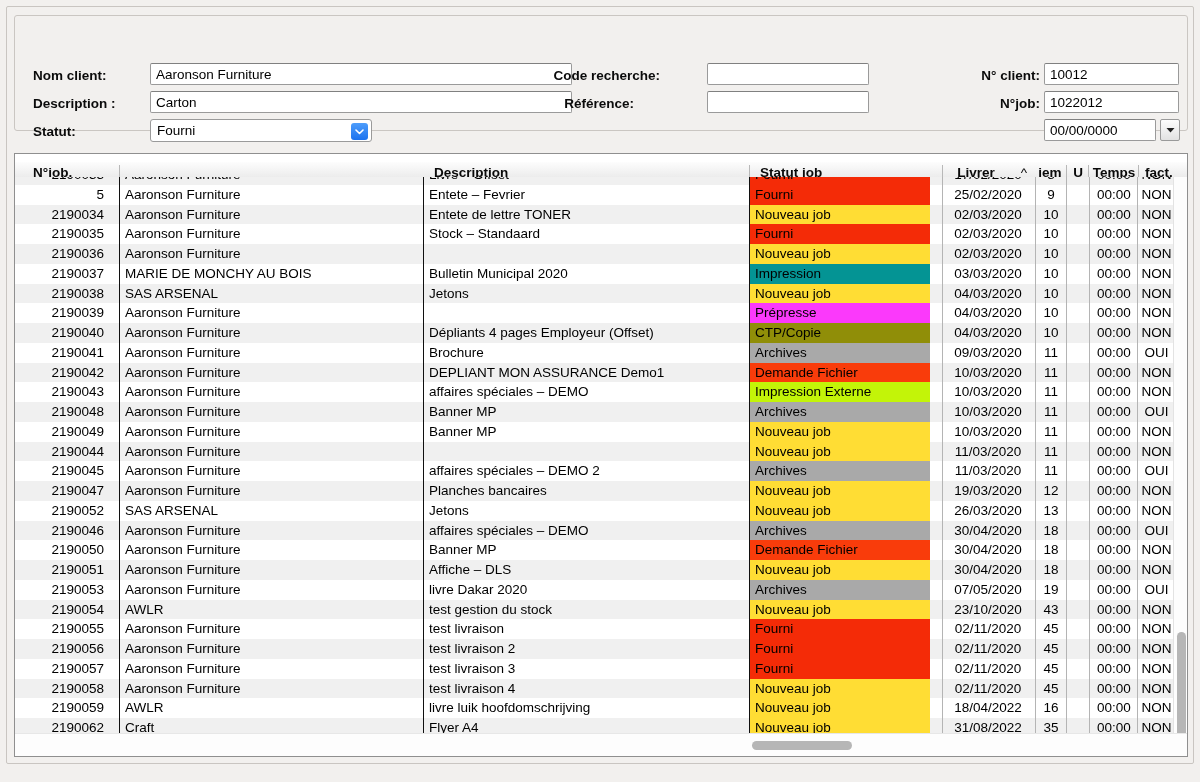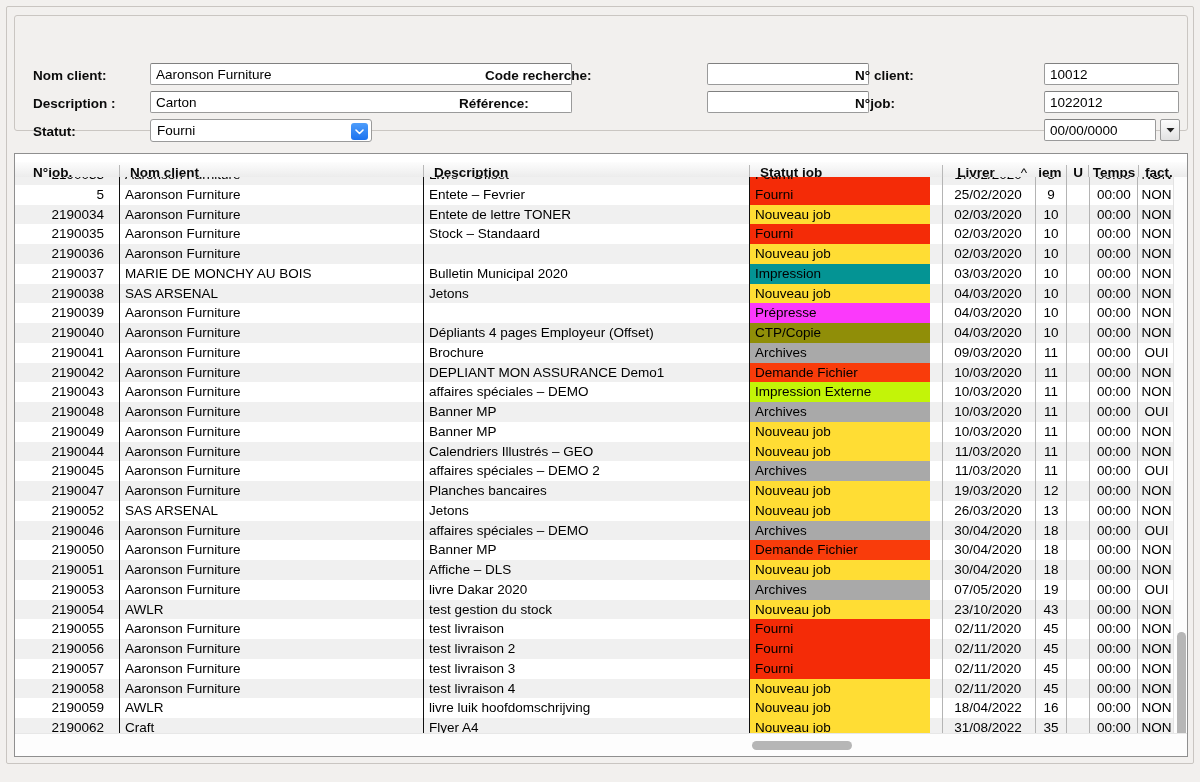--- a/index.html
+++ b/index.html
@@ -38,21 +38,21 @@
   }
 
   .f-label {
     position: absolute;
     font-size: 13.5px;
     font-weight: bold;
     color: #0b0b0b;
     white-space: nowrap;
     line-height: 20px;
   }
-  .f-label.right { }
+  .f-label.right { text-align: right; }
 
   .f-input {
     position: absolute;
     background: #ffffff;
     border: 1px solid #9a9a9a;
     border-top-color: #808080;
     border-radius: 2px;
     font-family: "Liberation Sans", sans-serif;
     font-size: 13.5px;
     color: #000;
@@ -245,21 +245,20 @@
         <svg width="9" height="6" viewBox="0 0 9 6">
             <path d="M0.5 1 L8.5 1 L4.5 5.5 Z" fill="#222"></path>
           </svg>
       </div>
     </div>
 
     <div class="list-wrap">
 
       <div class="col-head">
         <div class="ch" style="left:0;    width:105px; text-align:left; padding-left:18px;">N°job.<span class="sep"></span></div>
-        <div class="ch" style="left:105px; width:304px; padding-left:10px;">Nom client<span class="sep"></span></div>
         <div class="ch" style="left:735px; width:193px; padding-left:10px;">Statut job<span class="sep"></span></div>
         <div class="ch" style="left:409px; width:326px; padding-left:10px;">Description<span class="sep"></span></div>
         <div class="ch" style="left:928px; width:66px; text-align:center;">Livrer</div>
         <div class="ch" style="left:1000px; width:18px; text-align:center; font-weight:normal;">^</div>
         <div class="ch" style="left:1018px; width:34px; text-align:center;">iem<span class="sep"></span></div>
         <div class="ch" style="left:1052px; width:22px; text-align:center;">U<span class="sep"></span></div>
         <div class="ch" style="left:1074px; width:50px; text-align:center;">Temps<span class="sep"></span></div>
         <div class="ch" style="left:1124px; width:40px; text-align:center;">fact.</div>
       </div>
 
@@ -526,21 +525,20 @@
               <div class="vrule dark" style="left: 734px;"></div>
               <div class="vrule" style="left: 927px;"></div>
               <div class="vrule" style="left: 1020px;"></div>
               <div class="vrule" style="left: 1051px;"></div>
               <div class="vrule" style="left: 1074px;"></div>
               <div class="vrule" style="left: 1122px;"></div>
             </div>
             <div class="row alt">
               <div class="cell c-job">2190044</div>
               <div class="cell c-name">Aaronson Furniture</div>
-              <div class="cell c-desc">Calendriers Illustrés – GEO</div>
               <div class="cell c-stat" style="background:#ffdd34;left:735px;width:180px;">Nouveau job</div>
               <div class="cell c-liv">11/03/2020</div>
               <div class="cell c-sem">11</div>
               <div class="cell c-u"></div>
               <div class="cell c-temps">00:00</div>
               <div class="cell c-fact">NON</div>
               <div class="vrule dark" style="left: 104px;"></div>
               <div class="vrule dark" style="left: 408px;"></div>
               <div class="vrule dark" style="left: 734px;"></div>
               <div class="vrule" style="left: 927px;"></div>

